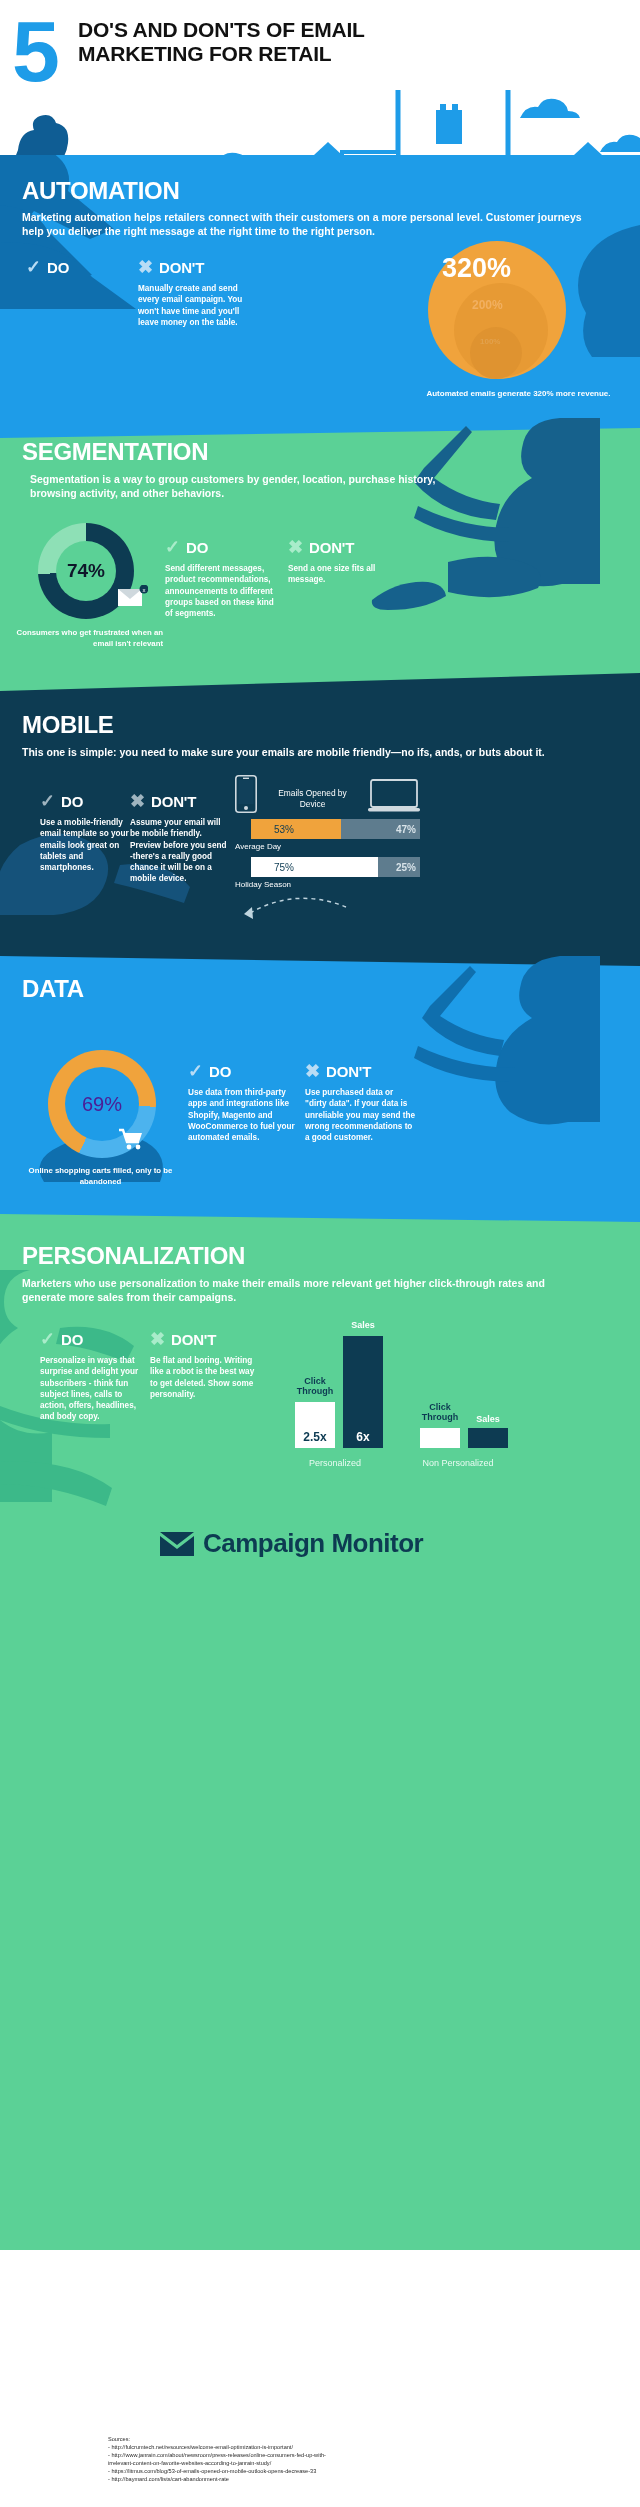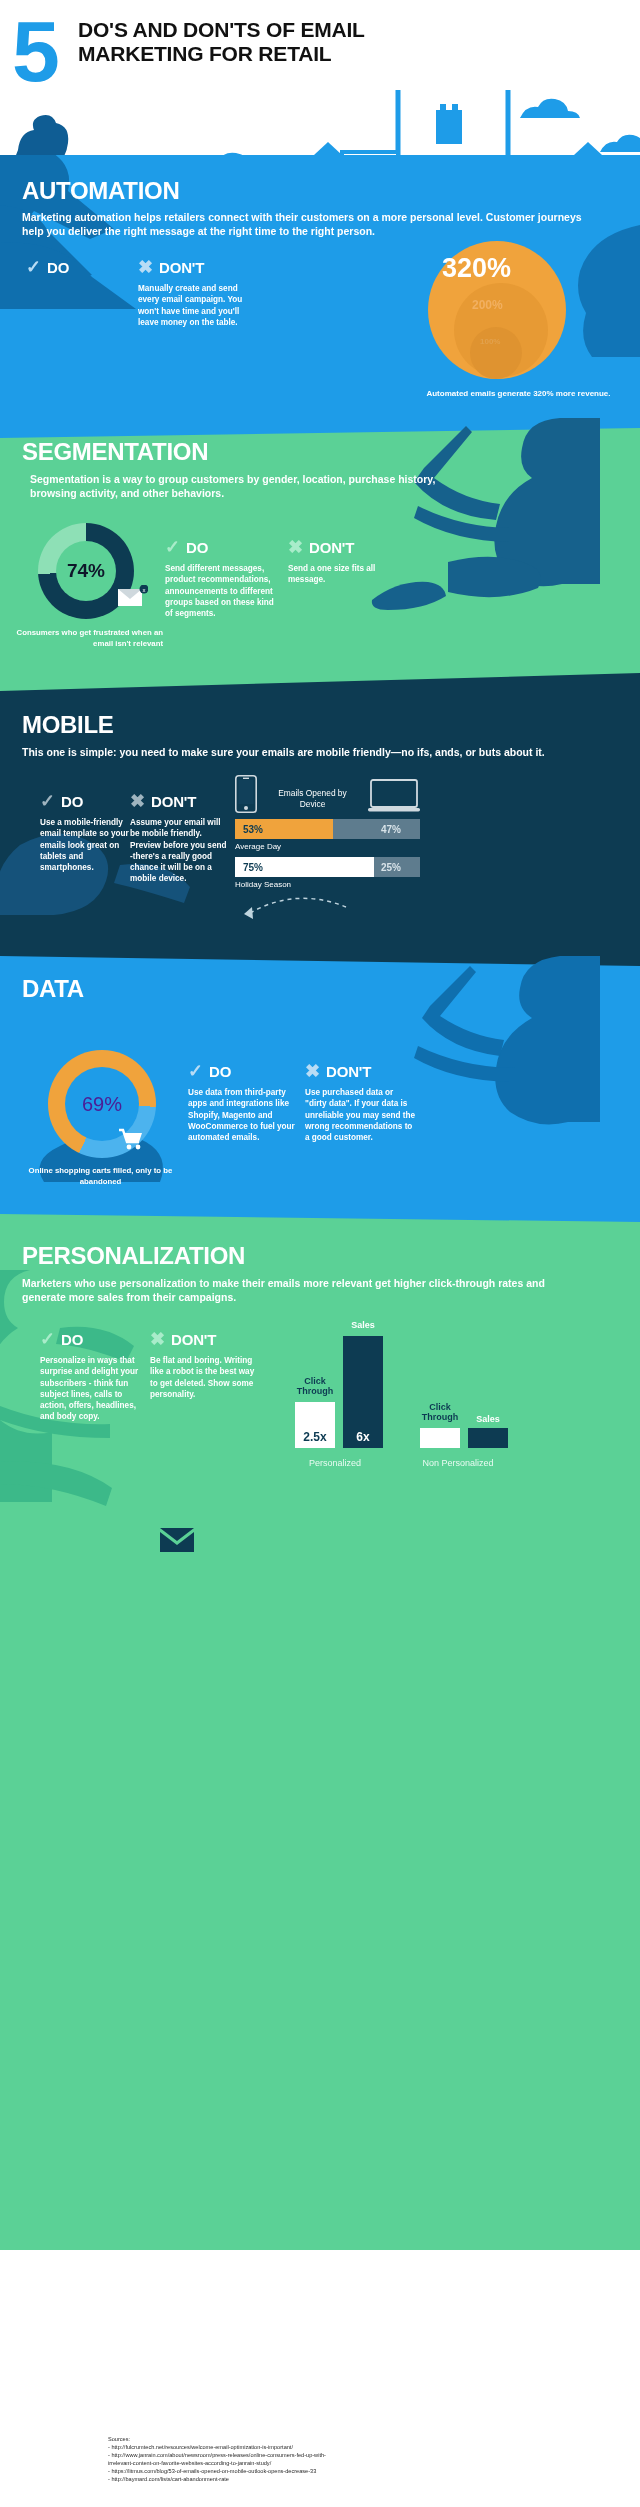--- a/index.html
+++ b/index.html
@@ -86,24 +86,24 @@
   
   #mobile { top:665px; height:285px; background:#0d3b52; }
   #mobile .sec-title { position:absolute; left:22px; top:46px; }
   #mobile .sec-intro { position:absolute; left:22px; top:80px; width:570px; }
   .mob-do { position:absolute; left:40px; top:127px; width:98px; }
   .mob-dont { position:absolute; left:130px; top:127px; width:100px; }
   .device-chart { position:absolute; left:235px; top:110px; width:185px; }
   .dev-row { display:flex; align-items:flex-end; justify-content:space-between; height:38px; }
   .dev-title { font-size:8.4px; line-height:10.5px; color:#fff; text-align:center; width:80px; padding-bottom:4px;}
   .bar-pair { display:flex; height:20px; width:185px; margin-top:6px; }
-  .bar-left { background:#f0a33c; color:#0d3b52; font-size:10px; font-weight:bold;
-              display:flex; align-items:center; padding-left:8px; }
+  .bar-left { background:#f0a33c; color:#0d3b52; font-size:10px; font-weight:normal;
+              display:flex; align-items:center; padding-left:23px;margin-left:16px; }
   .bar-right { background:#5e7c8e; color:#d8e3e9; font-size:10px; font-weight:bold;
-              display:flex; align-items:center; justify-content:flex-end; padding-right:19px; }
+              display:flex; align-items:center; justify-content:flex-end; padding-right:4px; }
   .bar-left.light { background:#fff; color:#0d3b52; }
   .bar-cap { font-size:8px; color:#fff; margin-top:3px; }
 
   
   #data { top:950px; height:260px; background:#1e9ce8; }
   #data .sec-title { position:absolute; left:22px; top:25px; }
   #data .sec-intro { position:absolute; left:22px; top:58px; width:550px; }
   .donut69 { position:absolute; left:48px; top:100px; width:108px; height:108px; }
   .donut69 .ring {
     position:absolute; inset:0; border-radius:50%;
@@ -434,20 +434,21 @@
         </div>
       </div>
       <div class="bc-axis-label" style="left:125px;">Non Personalized</div>
     </div>
 
     <div class="cm-logo">
       <svg class="cm-mark" viewBox="0 0 34 24">
         <path d="M0 0 h34 v24 H0 z" fill="#0d3b52"></path>
         <path d="M0 0 L17 13 L34 0 L34 4 L17 17 L0 4 z" fill="#5bd196"></path>
       </svg>
+      <div class="cm-text">Campaign Monitor</div>
     </div>
   </div>
 
   <div class="section" id="sources">
     <div class="src-box">
       <span class="lbl">Sources:</span>
       <span class="lbl">- http://fulcrumtech.net/resources/welcome-email-optimization-is-important/</span>
       <span class="lbl">- http://www.janrain.com/about/newsroom/press-releases/online-consumers-fed-up-with-</span>
       <span class="lbl">irrelevant-content-on-favorite-websites-according-to-janrain-study/</span>
       <span class="lbl">- https://litmus.com/blog/53-of-emails-opened-on-mobile-outlook-opens-decrease-33</span>

